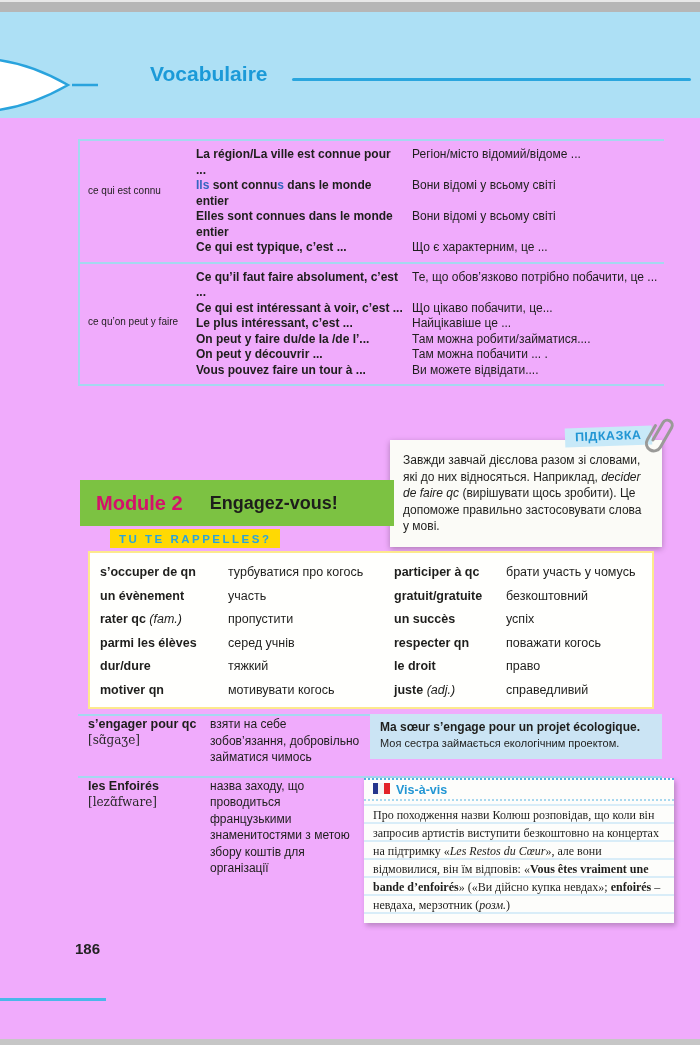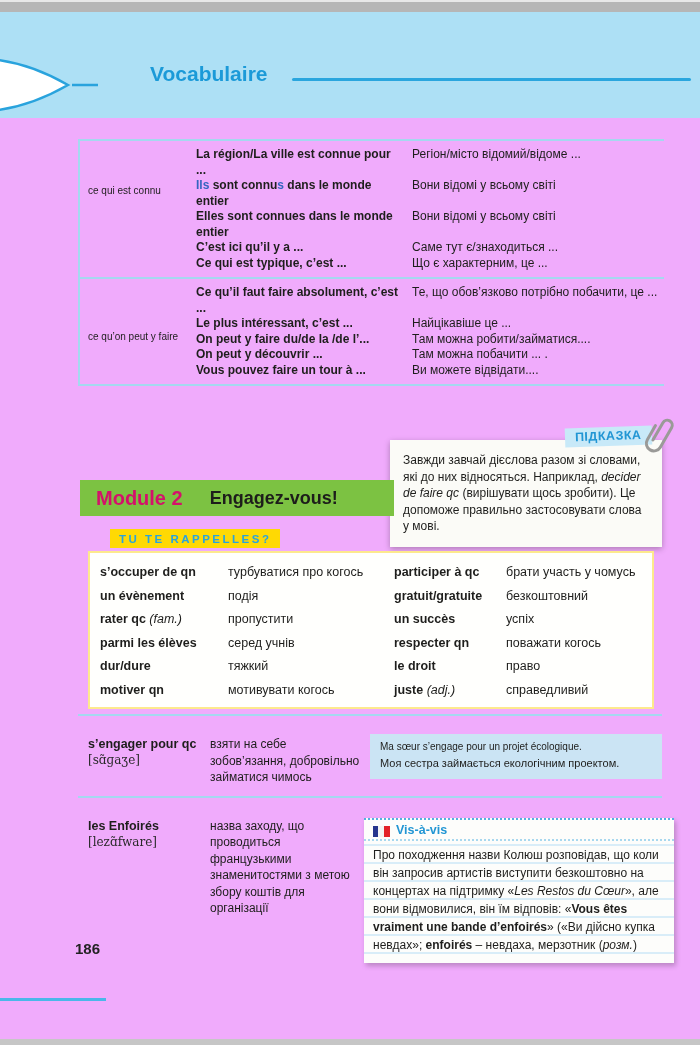--- a/index.html
+++ b/index.html
@@ -34,58 +34,58 @@
   
   .hint-card{position:absolute;left:390px;top:438px;width:272px;background:#fbfbf7;
     box-shadow:0 2px 6px rgba(0,0,0,.28);padding:12px 12px 12px 13px;box-sizing:border-box;}
   .hint-tab{position:absolute;right:10px;top:-13px;background:#c8e9f8;color:#2296d4;
     font-weight:bold;font-size:12.5px;letter-spacing:.5px;padding:2px 10px 3px;transform:rotate(-2deg);}
   .clip{position:absolute;right:-14px;top:-26px;transform:rotate(30deg);}
   .hint-text{font-size:12px;line-height:16.5px;}
   .hint-text .it{font-style:italic;}
 
   
-  .module{position:absolute;left:80px;top:478px;width:314px;height:36px;background:#7cc242;
+  .module{position:absolute;left:80px;top:478px;width:314px;height:46px;background:#7cc242;
     display:flex;align-items:center;}
   .module-number{margin-left:16px;font-size:20px;font-weight:bold;color:#d4116b;}
   .module-title{margin-left:27px;font-size:18px;font-weight:bold;color:#1d1d1b;}
 
   
   .recall-tag{position:absolute;left:110px;top:527px;background:#ffd903;color:#29a3dd;
     font-weight:bold;font-size:11.5px;letter-spacing:2.5px;padding:4px 9px 3px;}
   .recall-box{position:absolute;left:88px;top:549px;width:566px;box-sizing:border-box;
     border:2px solid #fde98d;background:#fffffd;padding:11px 6px 9px 10px;}
   .recall-grid{display:grid;grid-template-columns:128px 166px 112px auto;row-gap:7.5px;
     font-size:12.5px;line-height:16px;}
   .term{font-weight:bold;}
   .note{font-style:italic;font-weight:normal;}
 
   
   .t2{position:absolute;left:78px;top:712px;width:584px;}
-  .t2-row{display:flex;border-top:2px solid #a5d8ef;padding:20px 0 10px 10px;}
+  .t2-row{display:flex;border-top:2px solid #a5d8ef;padding:0 0 10px 10px;}
   .t2-c1{width:122px;flex:none;}
   .t2-term{font-weight:bold;font-size:12.5px;line-height:16px;}
   .t2-phon{font-family:"DejaVu Serif",serif;font-size:12px;color:#2a2a2a;margin-top:1px;}
   .t2-c2{width:152px;flex:none;font-size:12px;line-height:16.5px;padding-right:8px;}
   .t2-c3{flex:1;}
   .example{background:#cbe4f4;padding:5px 10px 7px;margin-top:-2px;}
-  .ex-fr{font-weight:normal;font-size:10px;line-height:16px;}
+  .ex-fr{font-weight:bold;font-size:12px;line-height:16px;}
   .ex-uk{font-size:11px;line-height:16.5px;}
 
   
   .visavis{width:310px;margin-left:-6px;background:#fdfdfb;
     box-shadow:2px 3px 5px rgba(0,0,0,.22);border-top:2px dotted #53b0e0;}
-  .vv-head{display:flex;align-items:flex-end;gap:6px;padding:3px 9px 2px;
+  .vv-head{display:flex;align-items:flex-start;gap:6px;padding:3px 9px 2px;
     border-bottom:2px dotted #a8d8ef;}
   .flag{width:17px;height:11px;flex:none;
     background:linear-gradient(to right,#26358c 0 32%,#f4f4f2 32% 65%,#e32228 65% 100%);}
   .vv-title{color:#2296d4;font-weight:bold;font-size:12.5px;}
   .vv-body{padding:5px 9px 9px;font-size:12px;line-height:18px;
     background-image:repeating-linear-gradient(to bottom,transparent 0 16px,#d9edf8 16px 18px);
-    background-origin:content-box;}
+    background-origin:content-box;font-family:Liberation Serif, serif;}
   .vv-body .b{font-weight:bold;}
   .vv-body .it{font-style:italic;}
 
   
   .pgnum{position:absolute;left:75px;top:938px;font-size:15px;font-weight:bold;color:#222;}
   .pgrule{position:absolute;left:0;top:996px;width:106px;height:3px;background:#4ab7e9;}
 </style>
 </head>
 <body>
 
@@ -112,35 +112,35 @@
         </div>
         <div class="t1-row">
           <div class="fr"><span class="blue">Ils</span><span> sont connu</span><span class="blue">s</span><span> dans le monde entier</span></div>
           <div class="uk">Вони відомі у всьому світі</div>
         </div>
         <div class="t1-row">
           <div class="fr">Elles sont connues dans le monde entier</div>
           <div class="uk">Вони відомі у всьому світі</div>
         </div>
         <div class="t1-row">
-          <div class="fr">C’est ici qu’il y a ...</div>
-          <div class="uk">Саме тут є/знаходиться ...</div>
-        </div>
-        <div class="t1-row">
           <div class="fr">Ce qui est typique, c’est ...</div>
           <div class="uk">Що є характерним, це ...</div>
         </div>
       </div>
     </div>
     <div class="t1-section last">
       <div class="t1-label s2">ce qu’on peut y faire</div>
       <div class="t1-rows">
         <div class="t1-row">
           <div class="fr">Ce qu’il faut faire absolument, c’est ...</div>
           <div class="uk">Те, що обов’язково потрібно побачити, це ...</div>
+        </div>
+        <div class="t1-row">
+          <div class="fr">Ce qui est intéressant à voir, c’est ...</div>
+          <div class="uk">Що цікаво побачити, це...</div>
         </div>
         <div class="t1-row">
           <div class="fr">Le plus intéressant, c’est ...</div>
           <div class="uk">Найцікавіше це ...</div>
         </div>
         <div class="t1-row">
           <div class="fr">On peut y faire du/de la /de l’...</div>
           <div class="uk">Там можна робити/займатися....</div>
         </div>
         <div class="t1-row">
@@ -170,21 +170,21 @@
 
   <div class="recall-tag">TU TE RAPPELLES?</div>
   <div class="recall-box">
     <div class="recall-grid">
       <div class="term"><span>s’occuper de qn</span><span class="note"></span></div>
       <div>турбуватися про когось</div>
       <div class="term"><span>participer à qc</span><span class="note"></span></div>
       <div>брати участь у чомусь</div>
 
       <div class="term"><span>un évènement</span><span class="note"></span></div>
-      <div>подія</div>
+      <div>участь</div>
       <div class="term"><span>gratuit/gratuite</span><span class="note"></span></div>
       <div>безкоштовний</div>
 
       <div class="term"><span>rater qc </span><span class="note">(fam.)</span></div>
       <div>пропустити</div>
       <div class="term"><span>un succès</span><span class="note"></span></div>
       <div>успіх</div>
 
       <div class="term"><span>parmi les élèves</span><span class="note"></span></div>
       <div>серед учнів</div>

